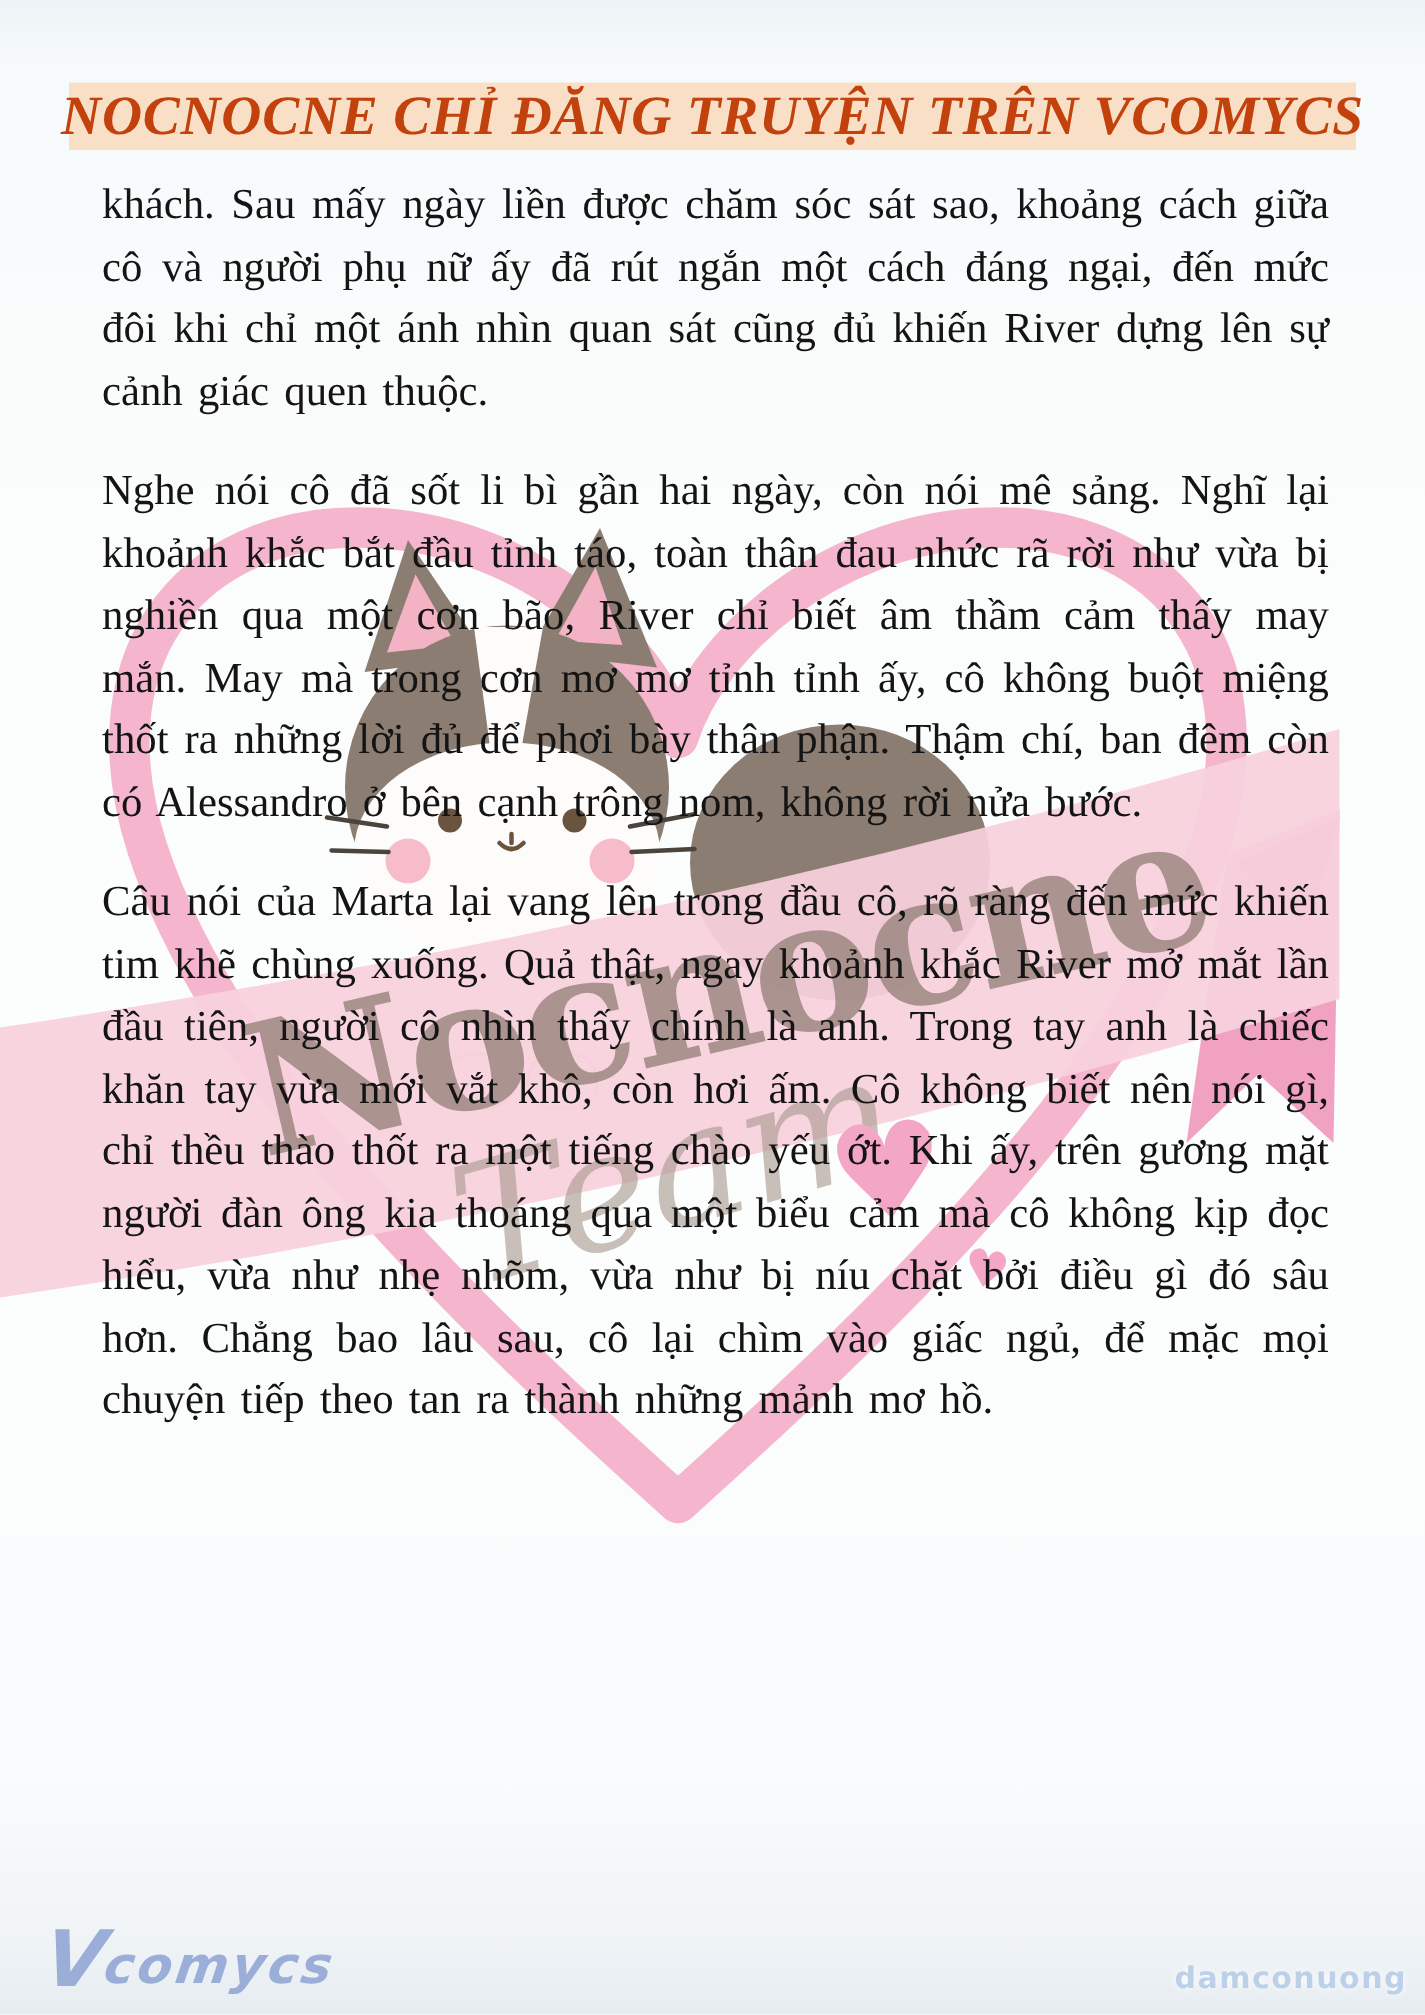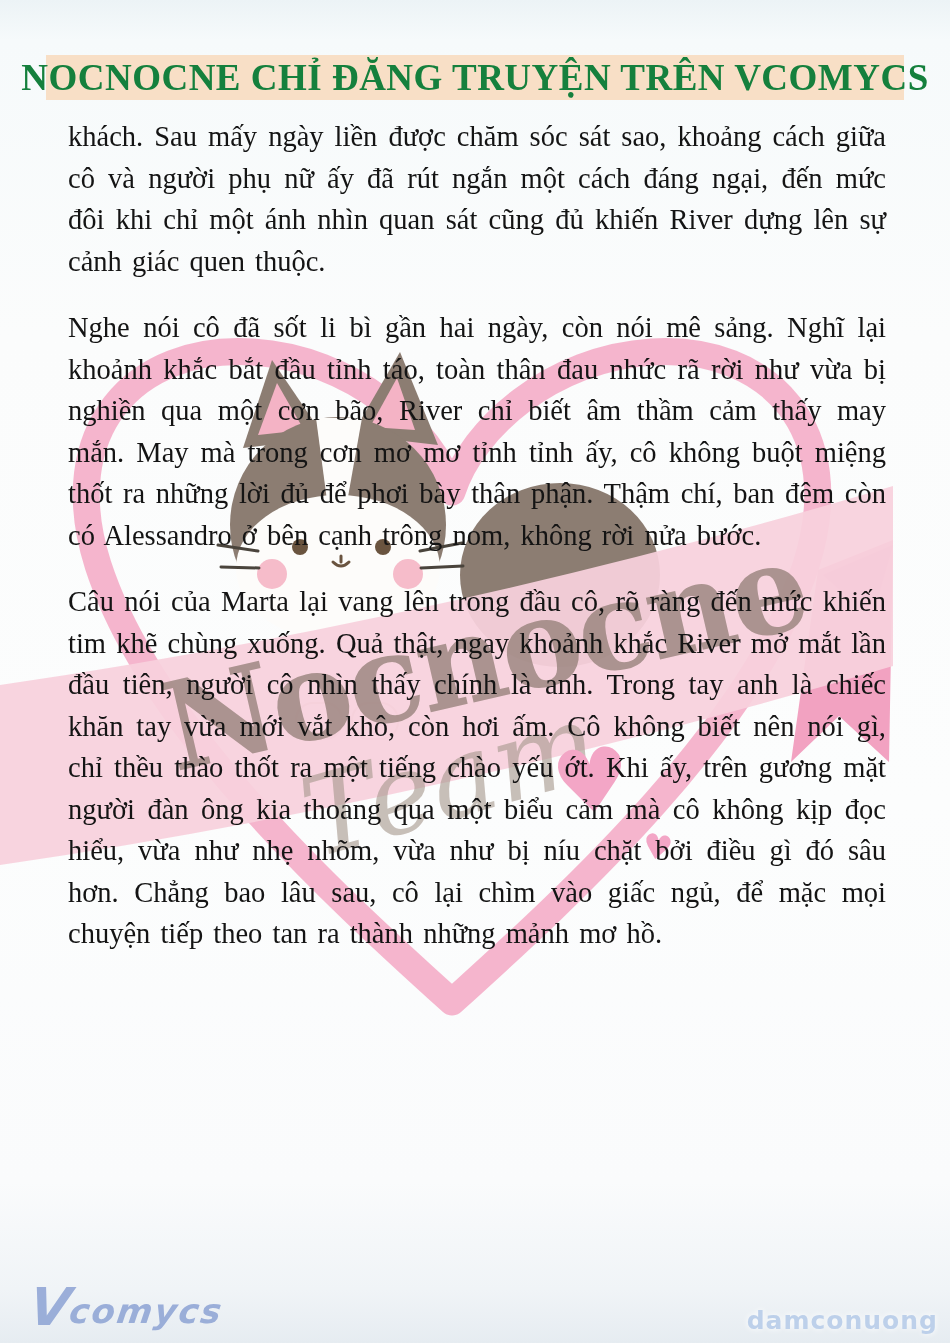--- a/index.html
+++ b/index.html
@@ -10,21 +10,21 @@
   }
   .page{position:absolute;inset:0;}
 
   
   .header-band{
     position:absolute;left:46px;top:55px;width:858px;height:45px;
     background:#f8dfc6;display:flex;align-items:center;justify-content:center;
   }
   .header-band span{
     font-family:"Liberation Serif",serif;font-weight:700;font-size:37px;
-    color:#15803d;letter-spacing:.5px;white-space:nowrap;
+    color:#c2410c;letter-spacing:.5px;white-space:nowrap;font-style:italic;
   }
 
   
   .watermark{position:absolute;inset:0;z-index:1;}
   .watermark svg{position:absolute;left:0;top:0;}
   .wm-name{
     position:absolute;left:138px;top:584px;width:692px;text-align:center;
     font-family:"DejaVu Serif",serif;font-weight:bold;font-size:122px;
     letter-spacing:-3px;color:#96817a;opacity:.78;transform:rotate(-13deg);
     white-space:nowrap;
@@ -50,21 +50,21 @@
   
   .footer-logo{
     position:absolute;left:30px;top:1284px;z-index:2;color:#92a7d6;
     font-family:"DejaVu Sans",sans-serif;font-style:italic;font-weight:bold;
     transform:skewX(-8deg);display:flex;align-items:flex-end;opacity:.9;
   }
   .logo-v{font-size:52px;line-height:.9;}
   .logo-rest{font-size:34px;letter-spacing:2px;line-height:1.1;}
   .credit{
     position:absolute;right:12px;top:1306px;z-index:2;
-    font-family:"DejaVu Sans",sans-serif;font-weight:bold;font-size:25px;
+    font-family:"DejaVu Sans",sans-serif;font-weight:bold;font-size:20px;
     color:#bdd0ea;letter-spacing:1px;text-shadow:0 0 6px #ffffff;
   }
 </style>
 </head>
 <body>
 
 <div class="page">
 
   <div class="header-band">
     <span>NOCNOCNE CHỈ ĐĂNG TRUYỆN TRÊN VCOMYCS</span>

